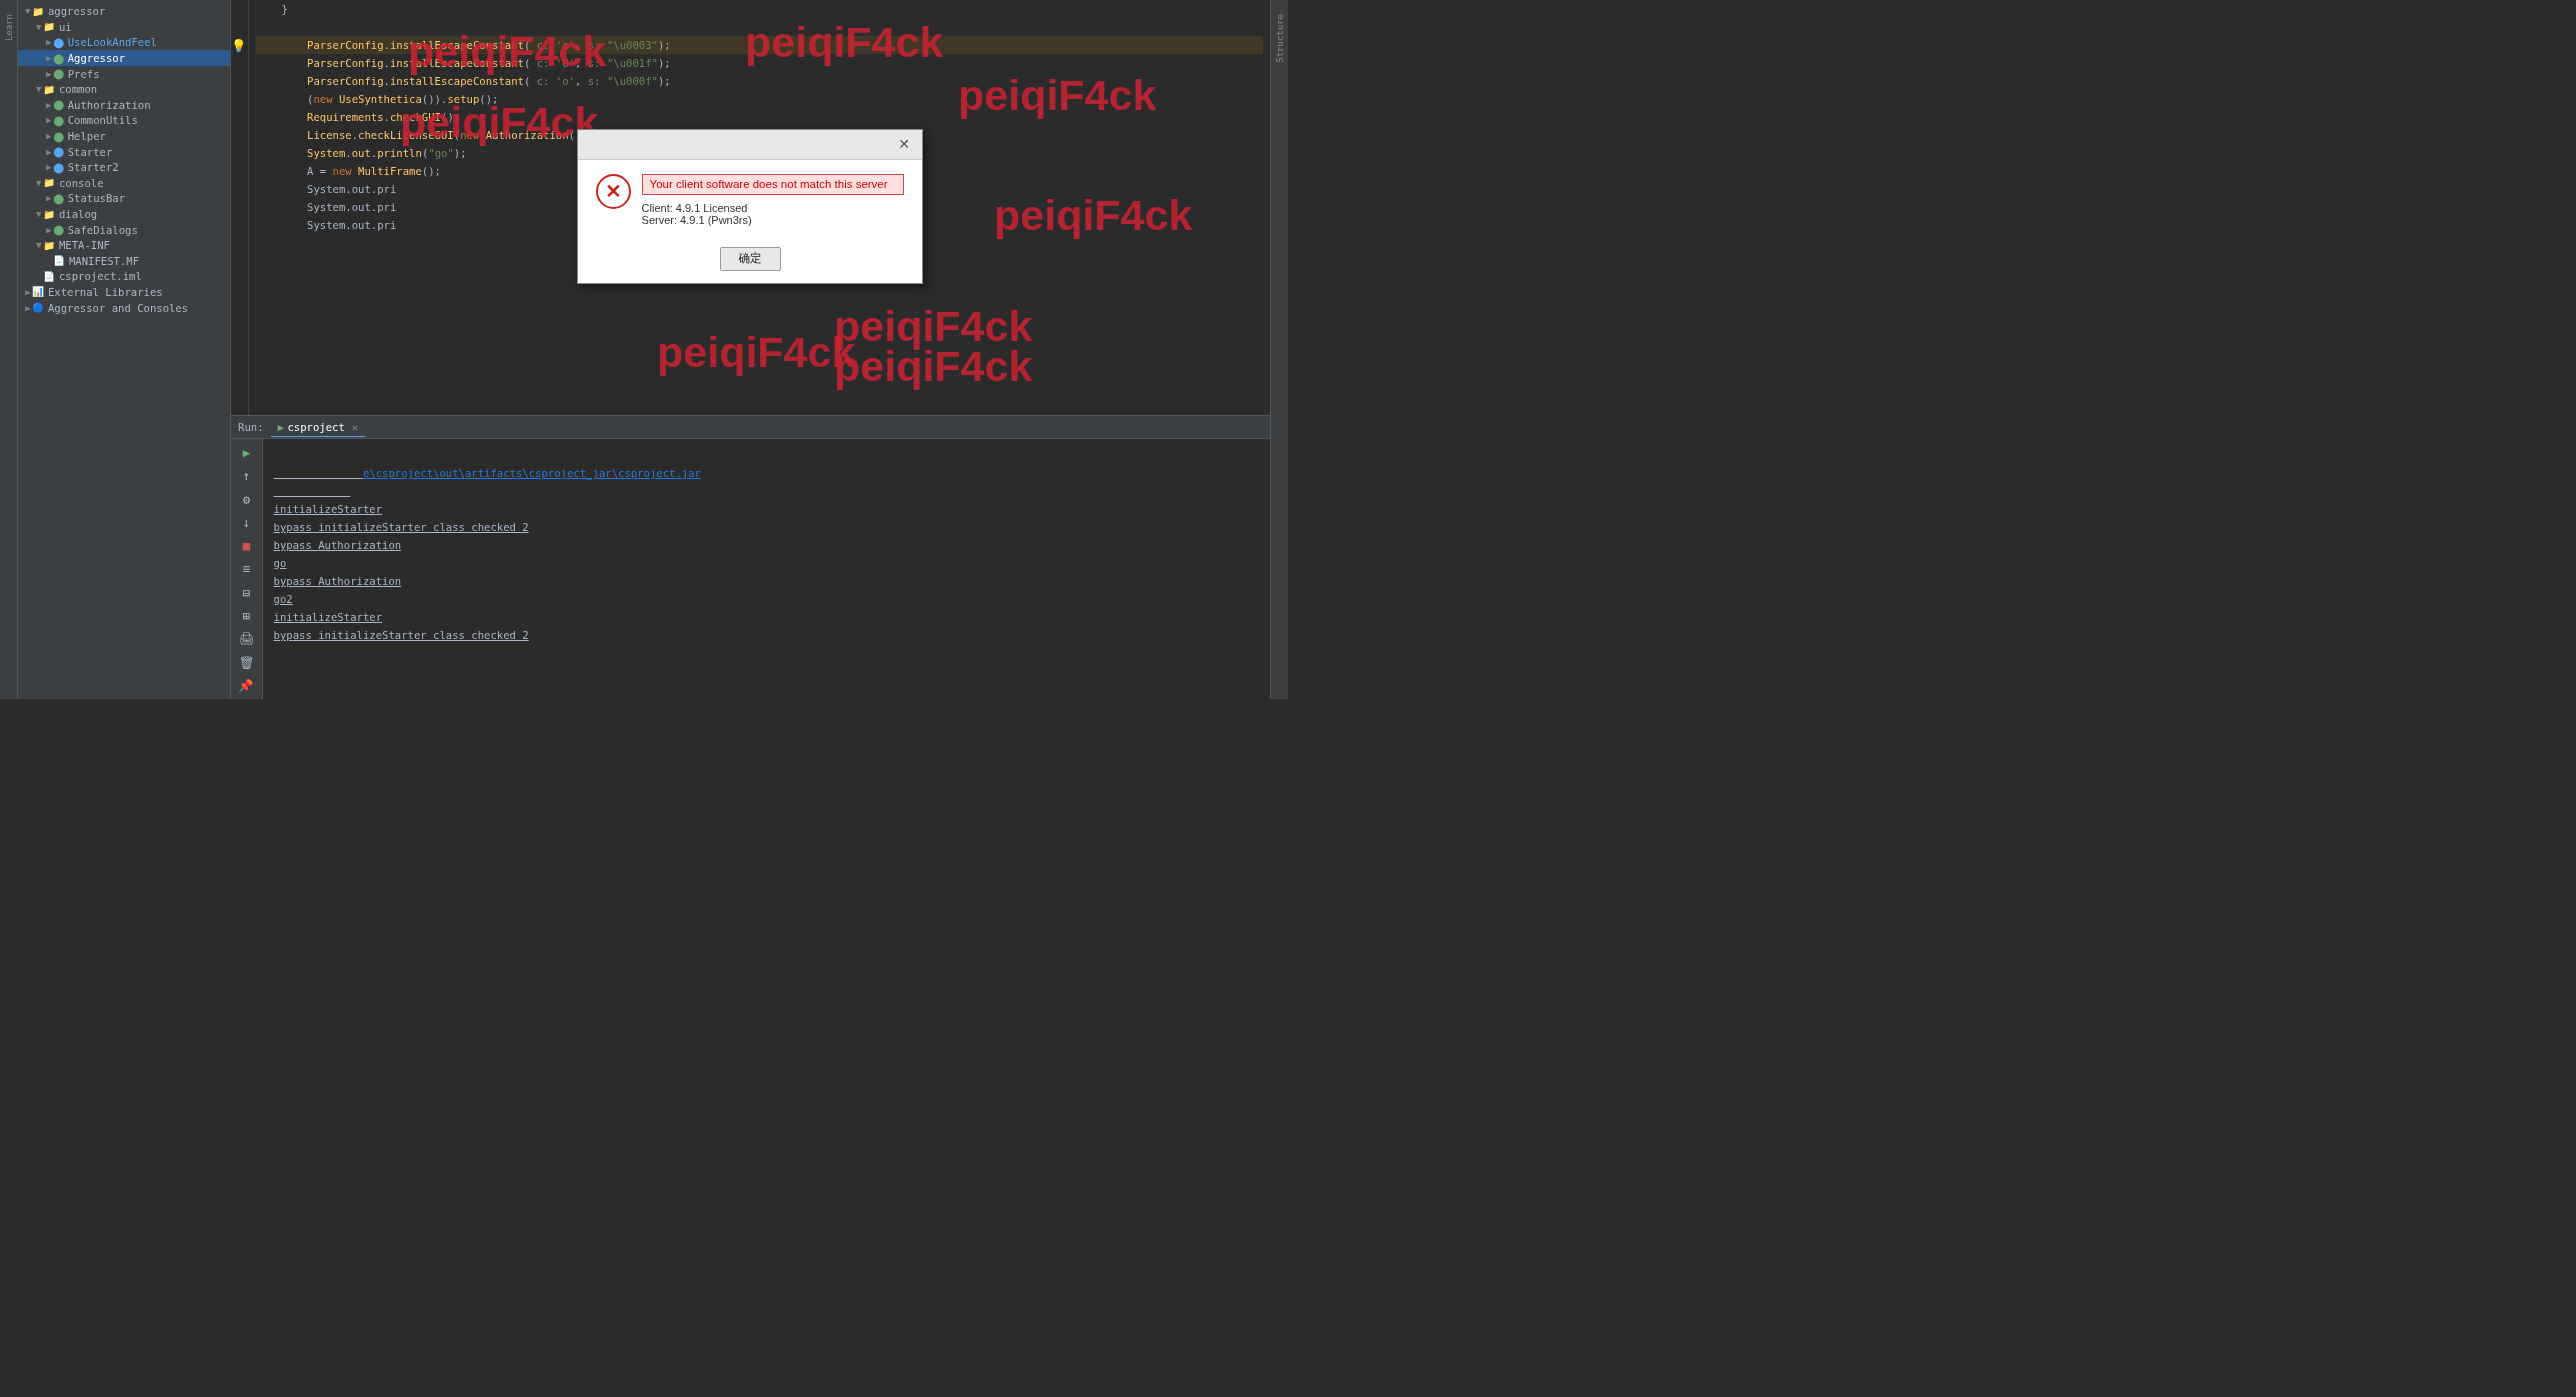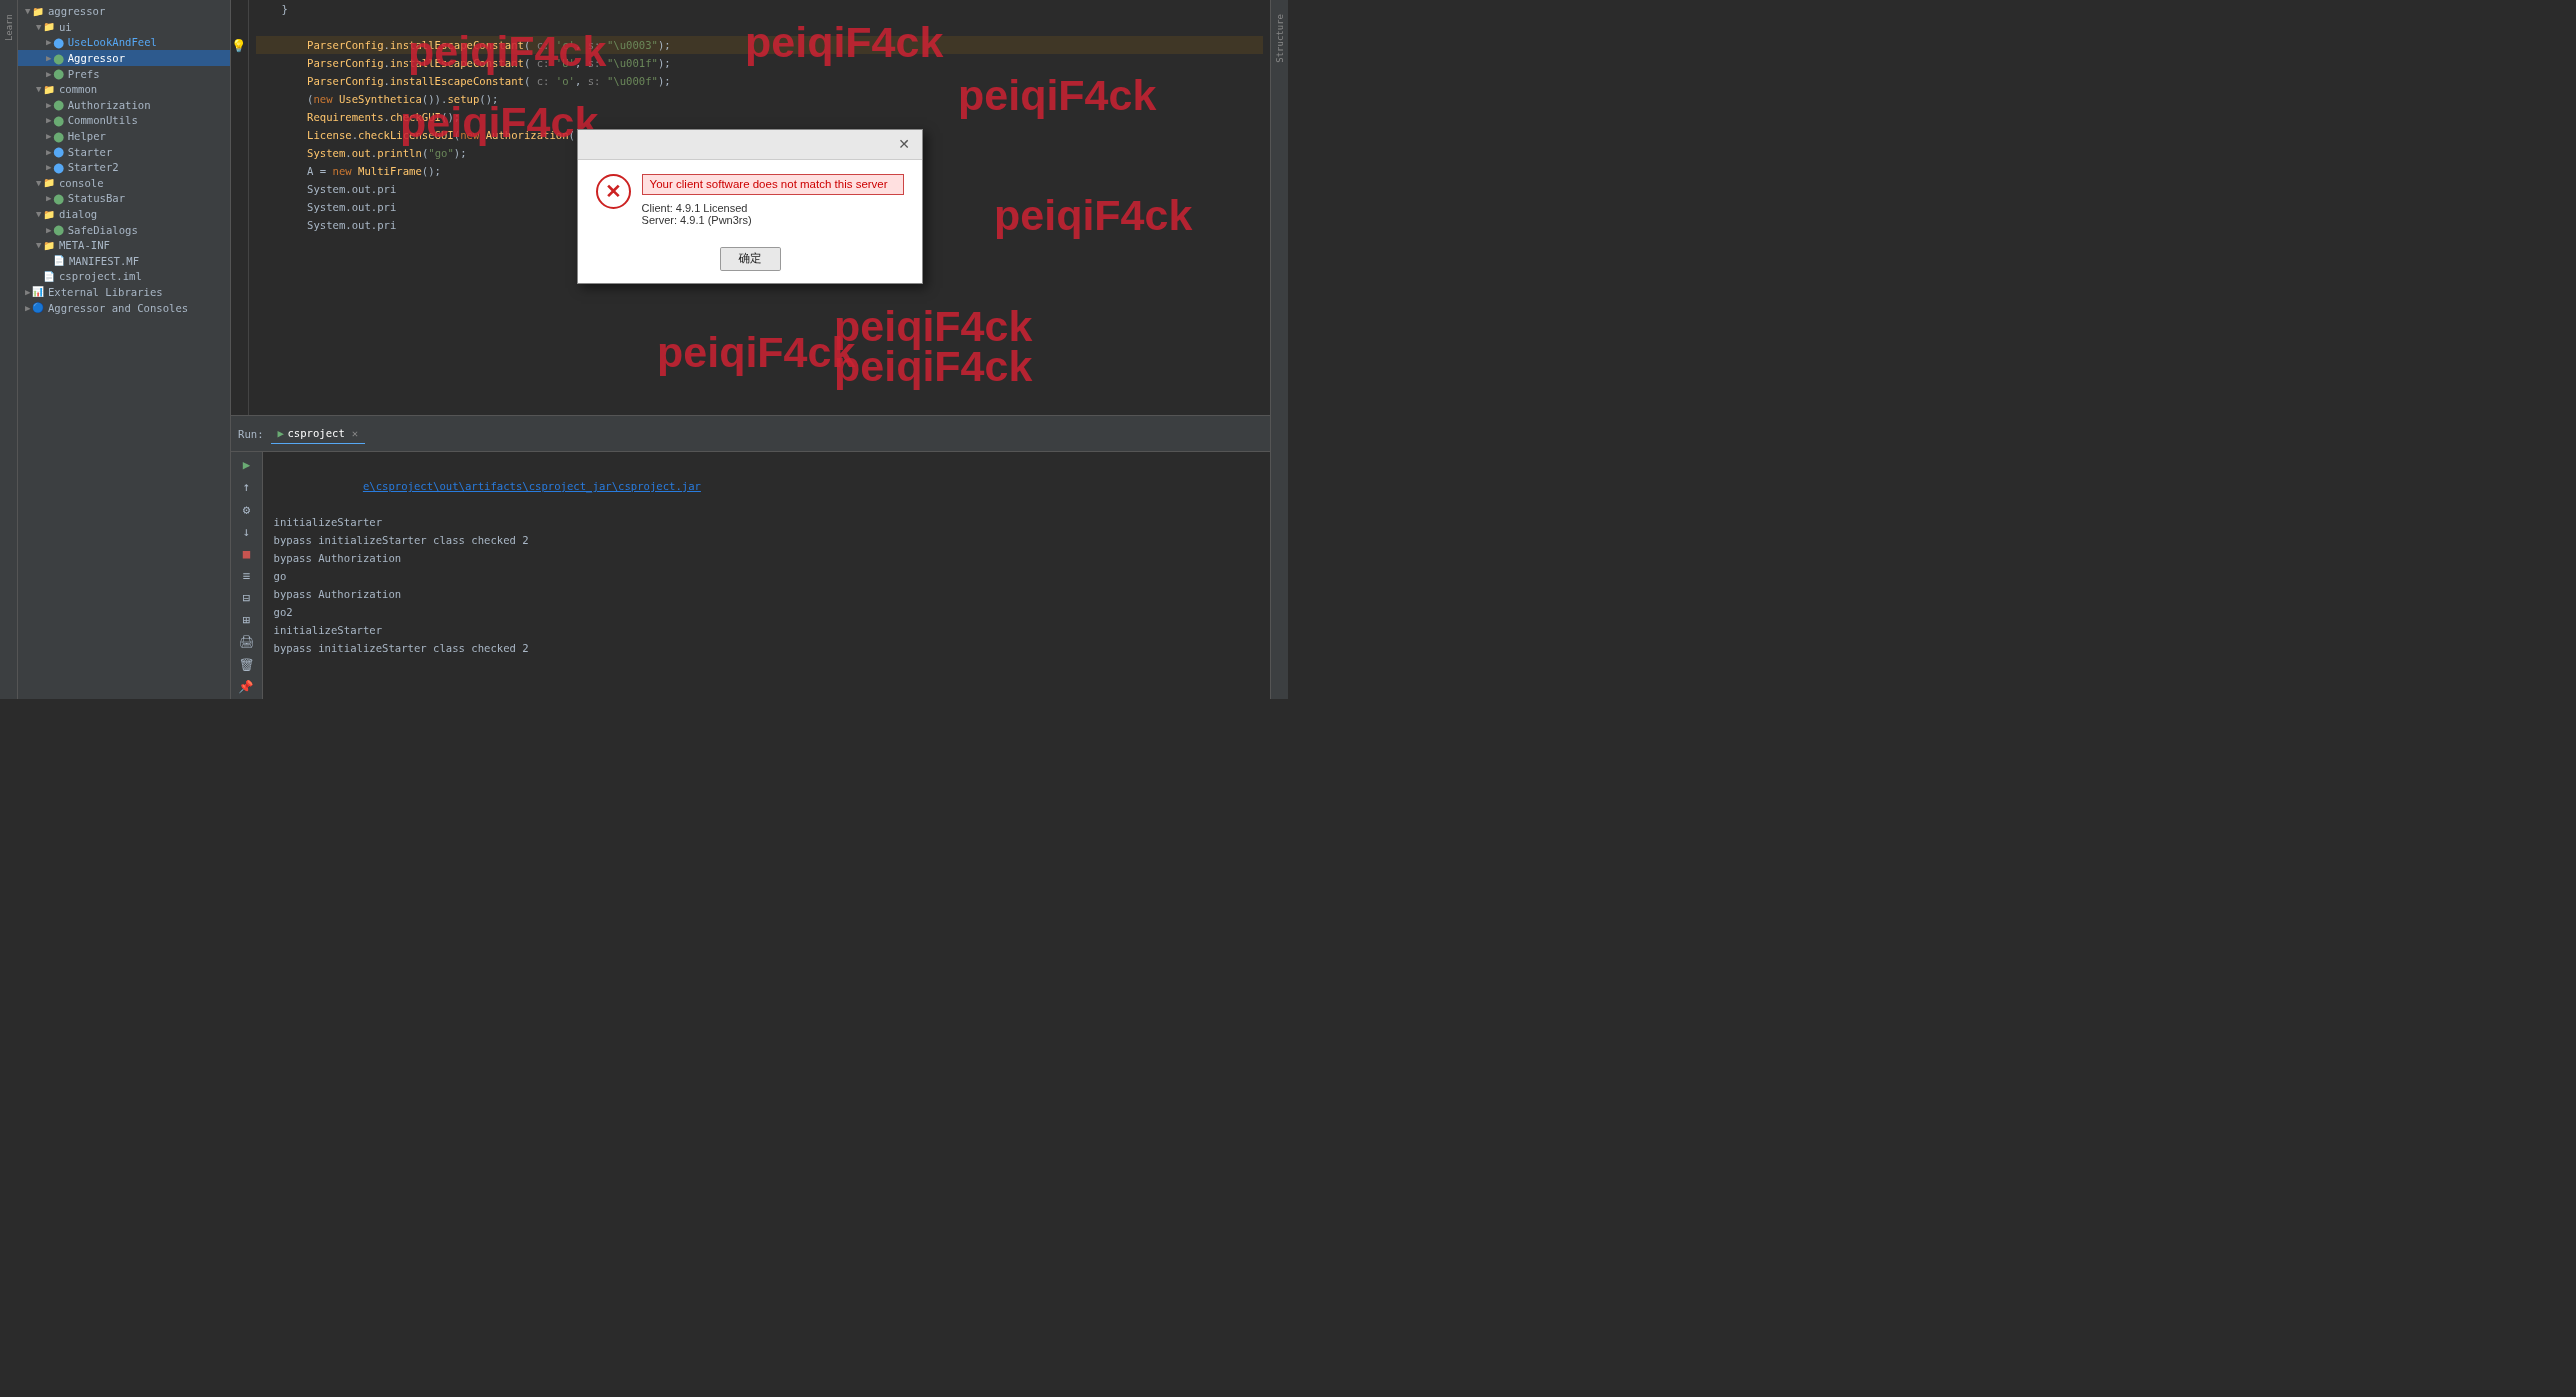--- a/index.html
+++ b/index.html
@@ -126,21 +126,21 @@
       border-top: 1.8px solid #555;
       display: flex;
       flex-direction: column;
     }
 
     .run-tab-bar {
       background: #3c3f41;
       display: flex;
       align-items: center;
       padding: 0 7px;
-      height: 36px;
+      height: 23px;
       border-bottom: 0.9px solid #555;
       gap: 7px;
     }
 
     .run-tab {
       display: flex;
       align-items: center;
       gap: 3.5px;
       color: #a9b7c6;
       font-size: 10.6px;
@@ -181,20 +181,21 @@
     .toolbar-btn.green { color: #6aab73; }
     .toolbar-btn.red { color: #c75450; }
 
     .console-output {
       flex: 1;
       overflow-y: auto;
       padding: 7px 10.6px;
       font-size: 10.6px;
       line-height: 1.7;
       color: #a9b7c6;
+      text-decoration: underline;
     }
 
     .console-line { white-space: pre-wrap; }
     .console-path { color: #287bde; text-decoration: underline; }
 
     
     .watermark {
       position: absolute;
       font-size: 43px;
       font-weight: bold;

